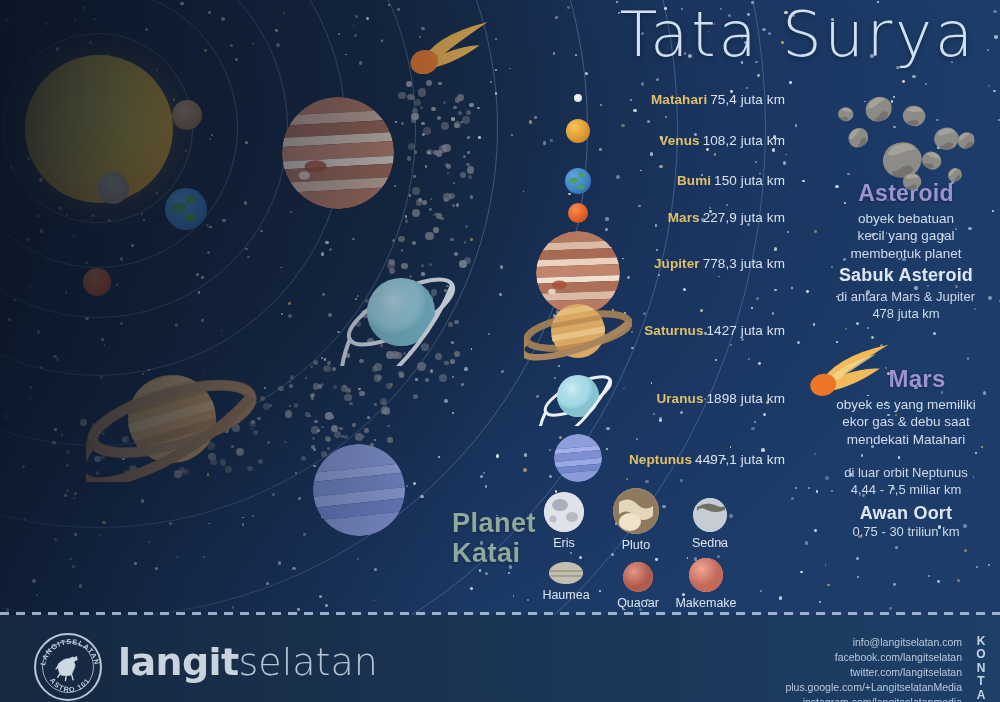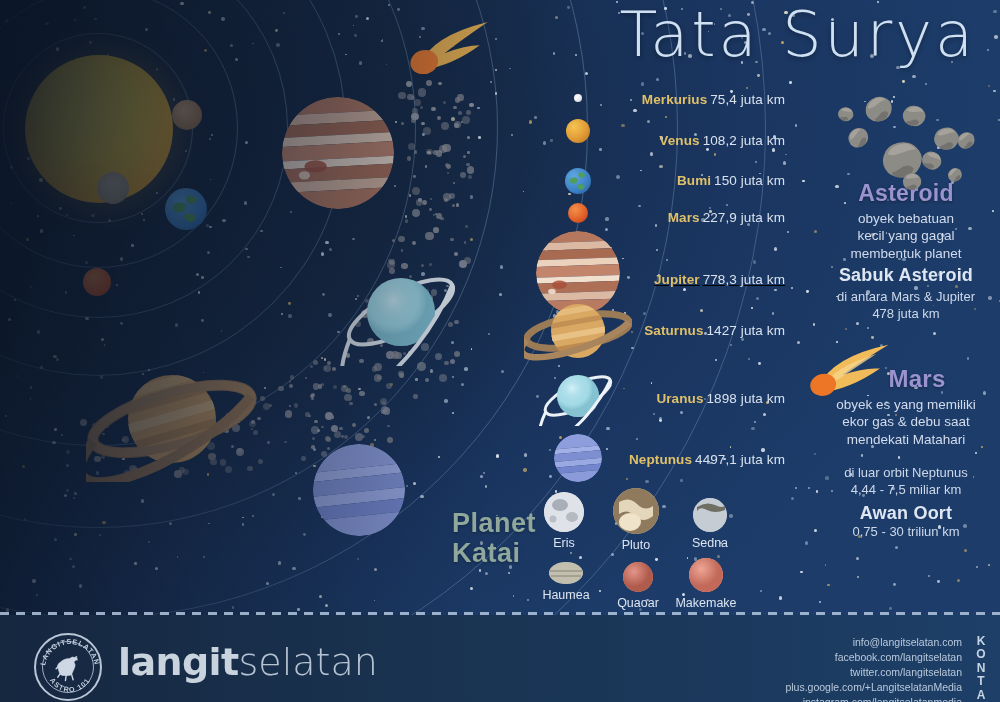--- a/index.html
+++ b/index.html
@@ -1130,25 +1130,25 @@
             <rect x="-25" width="150" y="38" height="16" fill="#7e8fd1"></rect>
             <rect x="-25" width="150" y="54" height="12" fill="#9aa9e2"></rect>
             <rect x="-25" width="150" y="66" height="13" fill="#7385cc"></rect>
             <rect x="-25" width="150" y="79" height="21" fill="#8b9ad9"></rect>
           </g>
         </svg>
       </div>
     </div>
 
   <div id="planet-list">
-      <div class="planet-row" style="top: 4px;"><span class="pname">Merkurius</span><span class="pdist">75,4 juta km</span></div>
+      <div class="planet-row" style="top: 4px;"><span class="pname">Matahari</span><span class="pdist">75,4 juta km</span></div>
       <div class="planet-row" style="top: 45px;"><span class="pname">Venus</span><span class="pdist">108,2 juta km</span></div>
       <div class="planet-row" style="top: 85px;"><span class="pname">Bumi</span><span class="pdist">150 juta km</span></div>
       <div class="planet-row" style="top: 122px;"><span class="pname">Mars</span><span class="pdist">227,9 juta km</span></div>
-      <div class="planet-row" style="top: 184px; text-decoration: underline;"><span class="pname">Jupiter</span><span class="pdist">778,3 juta km</span></div>
+      <div class="planet-row" style="top: 168px;"><span class="pname">Jupiter</span><span class="pdist">778,3 juta km</span></div>
       <div class="planet-row" style="top: 235px;"><span class="pname">Saturnus</span><span class="pdist">1427 juta km</span></div>
       <div class="planet-row" style="top: 303px;"><span class="pname">Uranus</span><span class="pdist">1898 juta km</span></div>
       <div class="planet-row" style="top: 364px;"><span class="pname">Neptunus</span><span class="pdist">4497,1 juta km</span></div>
     </div>
 
   <div id="right-col">
 
     <div class="blk" style="top:180px;">
       <div class="h-asteroid">Asteroid</div>
       <div class="sub" style="margin-top:3px;">

